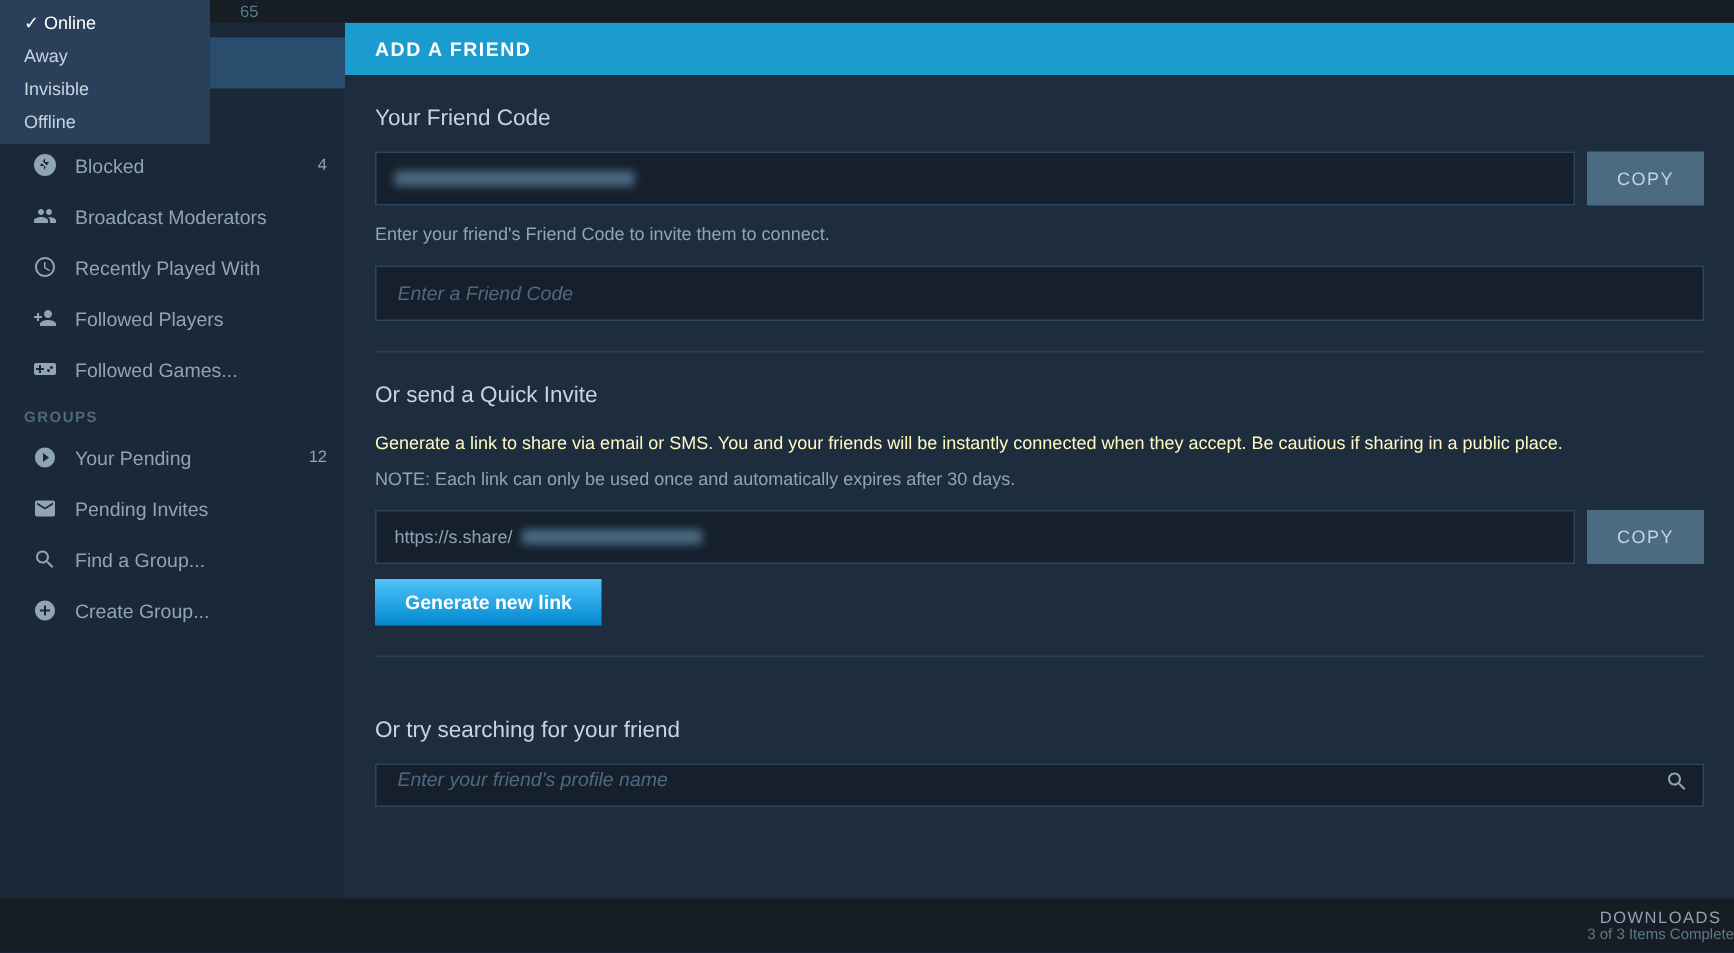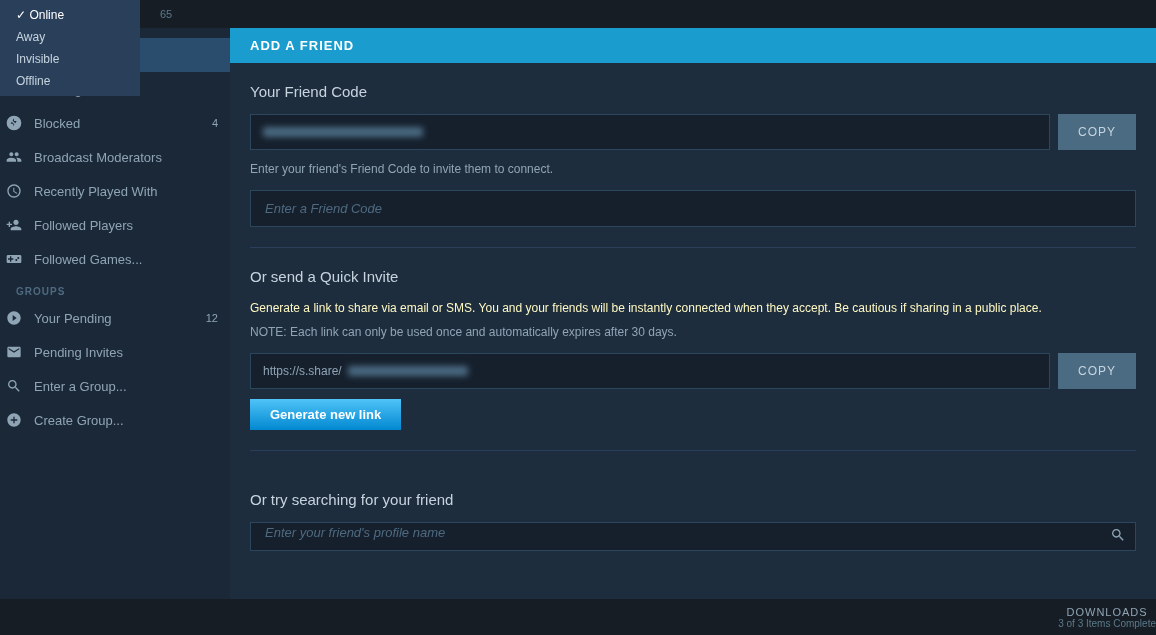--- a/index.html
+++ b/index.html
@@ -9,21 +9,21 @@
       background: #1b2838;
       font-family: 'Arial', sans-serif;
       overflow: hidden;
       display: flex;
       flex-direction: column;
     }
 
     
     .top-bar {
       background: #171d25;
-      height: 28px;
+      height: 15px;
       display: flex;
       align-items: center;
       padding: 0 10px;
       position: relative;
     }
     .status-menu {
       display: flex;
       flex-direction: column;
       position: absolute;
       top: 0;
@@ -68,21 +68,21 @@
       color: #4e6a80;
       font-weight: bold;
       letter-spacing: 1px;
       padding: 10px 16px 4px 16px;
       text-transform: uppercase;
     }
 
     .sidebar-item {
       display: flex;
       align-items: center;
-      padding: 7px 4px;
+      padding: 7px 20px;
       cursor: pointer;
       color: #8fa5b5;
       font-size: 13px;
       position: relative;
     }
     .sidebar-item.active {
       background: #2a4d6e;
       color: #fff;
     }
     .sidebar-item .item-icon {
@@ -433,21 +433,21 @@
       </span>
       <span>Pending Invites</span>
     </div>
 
     <div class="sidebar-item">
       <span class="item-icon">
         <svg viewBox="0 0 24 24">
             <path d="M15.5 14h-.79l-.28-.27C15.41 12.59 16 11.11 16 9.5 16 5.91 13.09 3 9.5 3S3 5.91 3 9.5 5.91 16 9.5 16c1.61 0 3.09-.59 4.23-1.57l.27.28v.79l5 4.99L20.49 19l-4.99-5zm-6 0C7.01 14 5 11.99 5 9.5S7.01 5 9.5 5 14 7.01 14 9.5 11.99 14 9.5 14z"></path>
           </svg>
       </span>
-      <span>Enter a Group...</span>
+      <span>Find a Group...</span>
     </div>
 
     <div class="sidebar-item">
       <span class="item-icon">
         <svg viewBox="0 0 24 24">
             <path d="M12 2C6.48 2 2 6.48 2 12s4.48 10 10 10 10-4.48 10-10S17.52 2 12 2zm5 11h-4v4h-2v-4H7v-2h4V7h2v4h4v2z"></path>
           </svg>
       </span>
       <span>Create Group...</span>
     </div>

